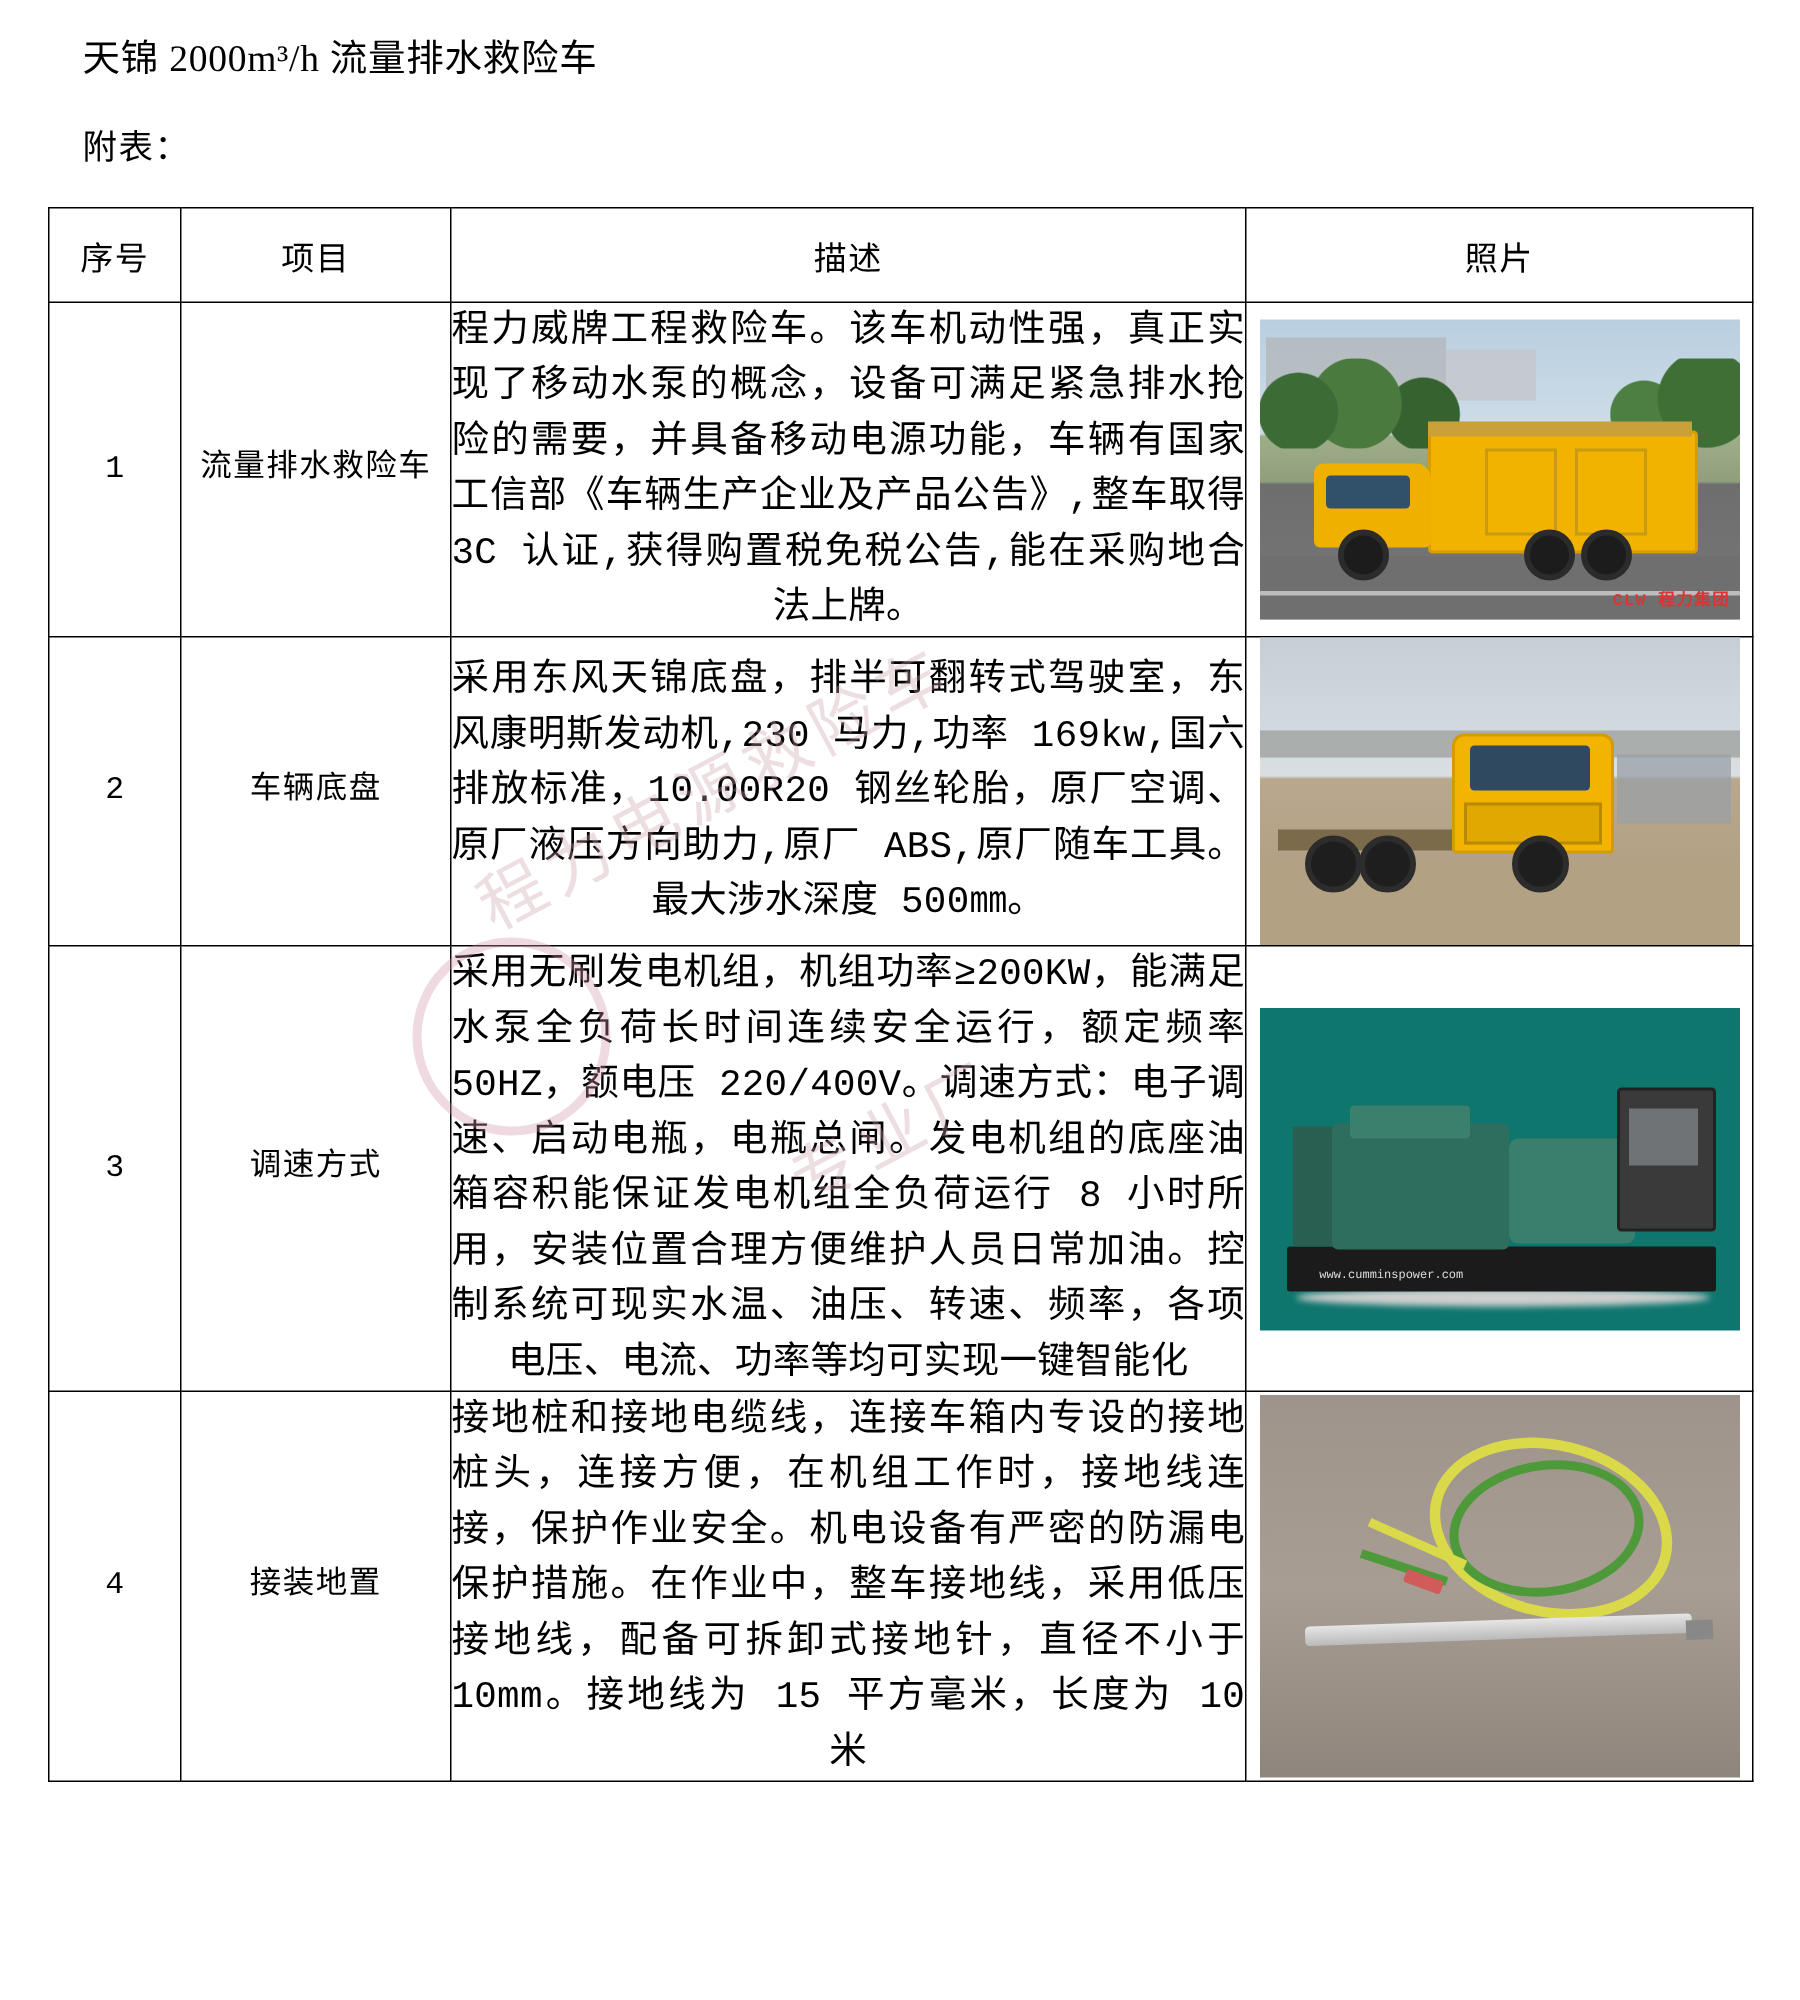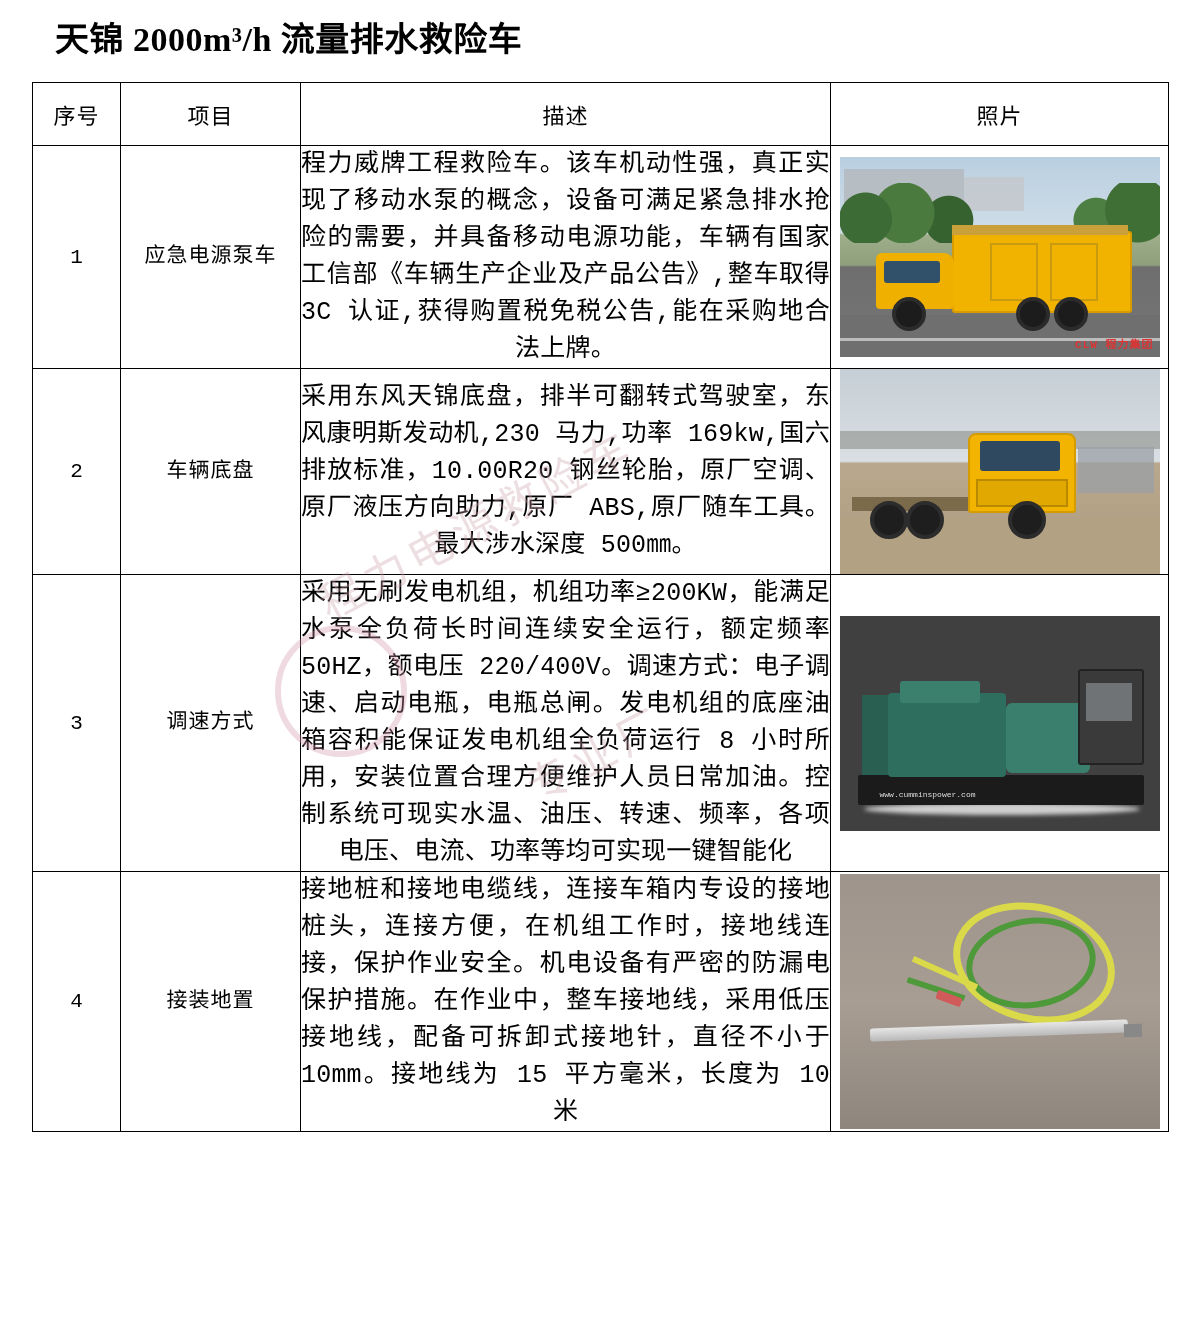--- a/index.html
+++ b/index.html
@@ -16,22 +16,22 @@
     overflow: hidden;
   }
   .page {
     position: relative;
     width: 1200px;
     height: 1333px;
     box-sizing: border-box;
     padding: 0;
   }
   .doc-title {
-    font-size: 34px;
-    font-weight: bold;
+    font-size: 25px;
+    font-weight: normal;
     letter-spacing: 0.5px;
     margin: 20px 0 0 55px;
     line-height: 40px;
   }
   .sub-label {
     font-size: 23px;
     margin: 22px 0 0 55px;
     line-height: 34px;
     letter-spacing: 1px;
   }
@@ -120,21 +120,21 @@
   .ph2 .cab { position:absolute; left:128px; top:64px; width:104px; height:76px; background:#f2b400; border-radius:8px 8px 3px 3px; border:2px solid #d39c00;}
   .ph2 .win { position:absolute; left:140px; top:72px; width:80px; height:30px; background:#2f4a60; border-radius:3px;}
   .ph2 .grille { position:absolute; left:136px; top:110px; width:88px; height:24px; background:#e0a800; border:2px solid #b98a00;}
   .ph2 .frame { position:absolute; left:12px; top:128px; width:122px; height:14px; background:#7c6b4b;}
   .ph2 .wheel { position:absolute; top:132px; width:30px; height:30px; border-radius:50%; background:#1e1e1e; border:4px solid #2c2c2c;}
   .ph2 .w1 { left:30px;} .ph2 .w2 { left:66px;} .ph2 .w3 { left:168px;}
   .ph2 .ground { position:absolute; left:0; bottom:0; width:100%; height:56px; background:#b3a184;}
   .ph2 .stack { position:absolute; left:238px; top:78px; width:76px; height:46px; background:#9aa0a5; opacity:.75;}
 
   
-  .ph3 { height: 215px; background: #404040; }
+  .ph3 { height: 215px; background: #0f766e; }
   .ph3 .skid { position:absolute; left:18px; bottom:26px; width:286px; height:30px; background:#1b1b1b; border-radius:2px;}
   .ph3 .eng { position:absolute; left:48px; bottom:54px; width:118px; height:84px; background:#2e6e5e; border-radius:4px;}
   .ph3 .eng2 { position:absolute; left:60px; bottom:128px; width:80px; height:22px; background:#3b7f6d; border-radius:3px;}
   .ph3 .alt { position:absolute; left:166px; bottom:58px; width:84px; height:70px; background:#3a7f6d; border-radius:6px;}
   .ph3 .panel { position:absolute; left:238px; bottom:66px; width:62px; height:92px; background:#3a3a3a; border:2px solid #222; border-radius:3px;}
   .ph3 .panelface { position:absolute; left:246px; bottom:110px; width:46px; height:38px; background:#6f7376;}
   .ph3 .rad { position:absolute; left:22px; bottom:56px; width:28px; height:80px; background:#285f51;}
   .ph3 .txt { position:absolute; left:40px; bottom:32px; font-size:8px; color:#ddd;}
   .ph3 .shadow { position:absolute; left:24px; bottom:16px; width:276px; height:12px; background:#cfcfcf; border-radius:50%; filter: blur(2px);}
 
@@ -173,41 +173,42 @@
     border: 6px solid rgba(205,150,165,0.35);
     border-radius: 50%;
   }
 </style>
 </head>
 <body>
 
 <div class="page">
 
   <div class="doc-title">天锦 2000m³/h 流量排水救险车</div>
+  <div class="sub-label">附表：</div>
 
   <table class="spec">
     <colgroup>
       <col class="col-idx">
         <col class="col-item">
         <col class="col-desc">
         <col class="col-photo">
     </colgroup>
     <thead>
       <tr>
         <td>序号</td>
         <td>项目</td>
         <td>描述</td>
         <td>照片</td>
       </tr>
     </thead>
     <tbody>
 
       <tr>
         <td class="idx-cell">1</td>
-        <td class="item-cell">应急电源泵车</td>
+        <td class="item-cell">流量排水救险车</td>
         <td class="desc-cell">程力威牌工程救险车。该车机动性强，真正实现了移动水泵的概念，设备可满足紧急排水抢险的需要，并具备移动电源功能，车辆有国家工信部《车辆生产企业及产品公告》,整车取得 3C 认证,获得购置税免税公告,能在采购地合法上牌。</td>
         <td class="photo-cell">
           <div class="photo ph1">
             <div class="bldg"></div>
             <div class="bldg2"></div>
             <div class="trees"></div>
             <div class="body"></div>
             <div class="bodytop"></div>
             <div class="door"></div>
             <div class="door2"></div>

